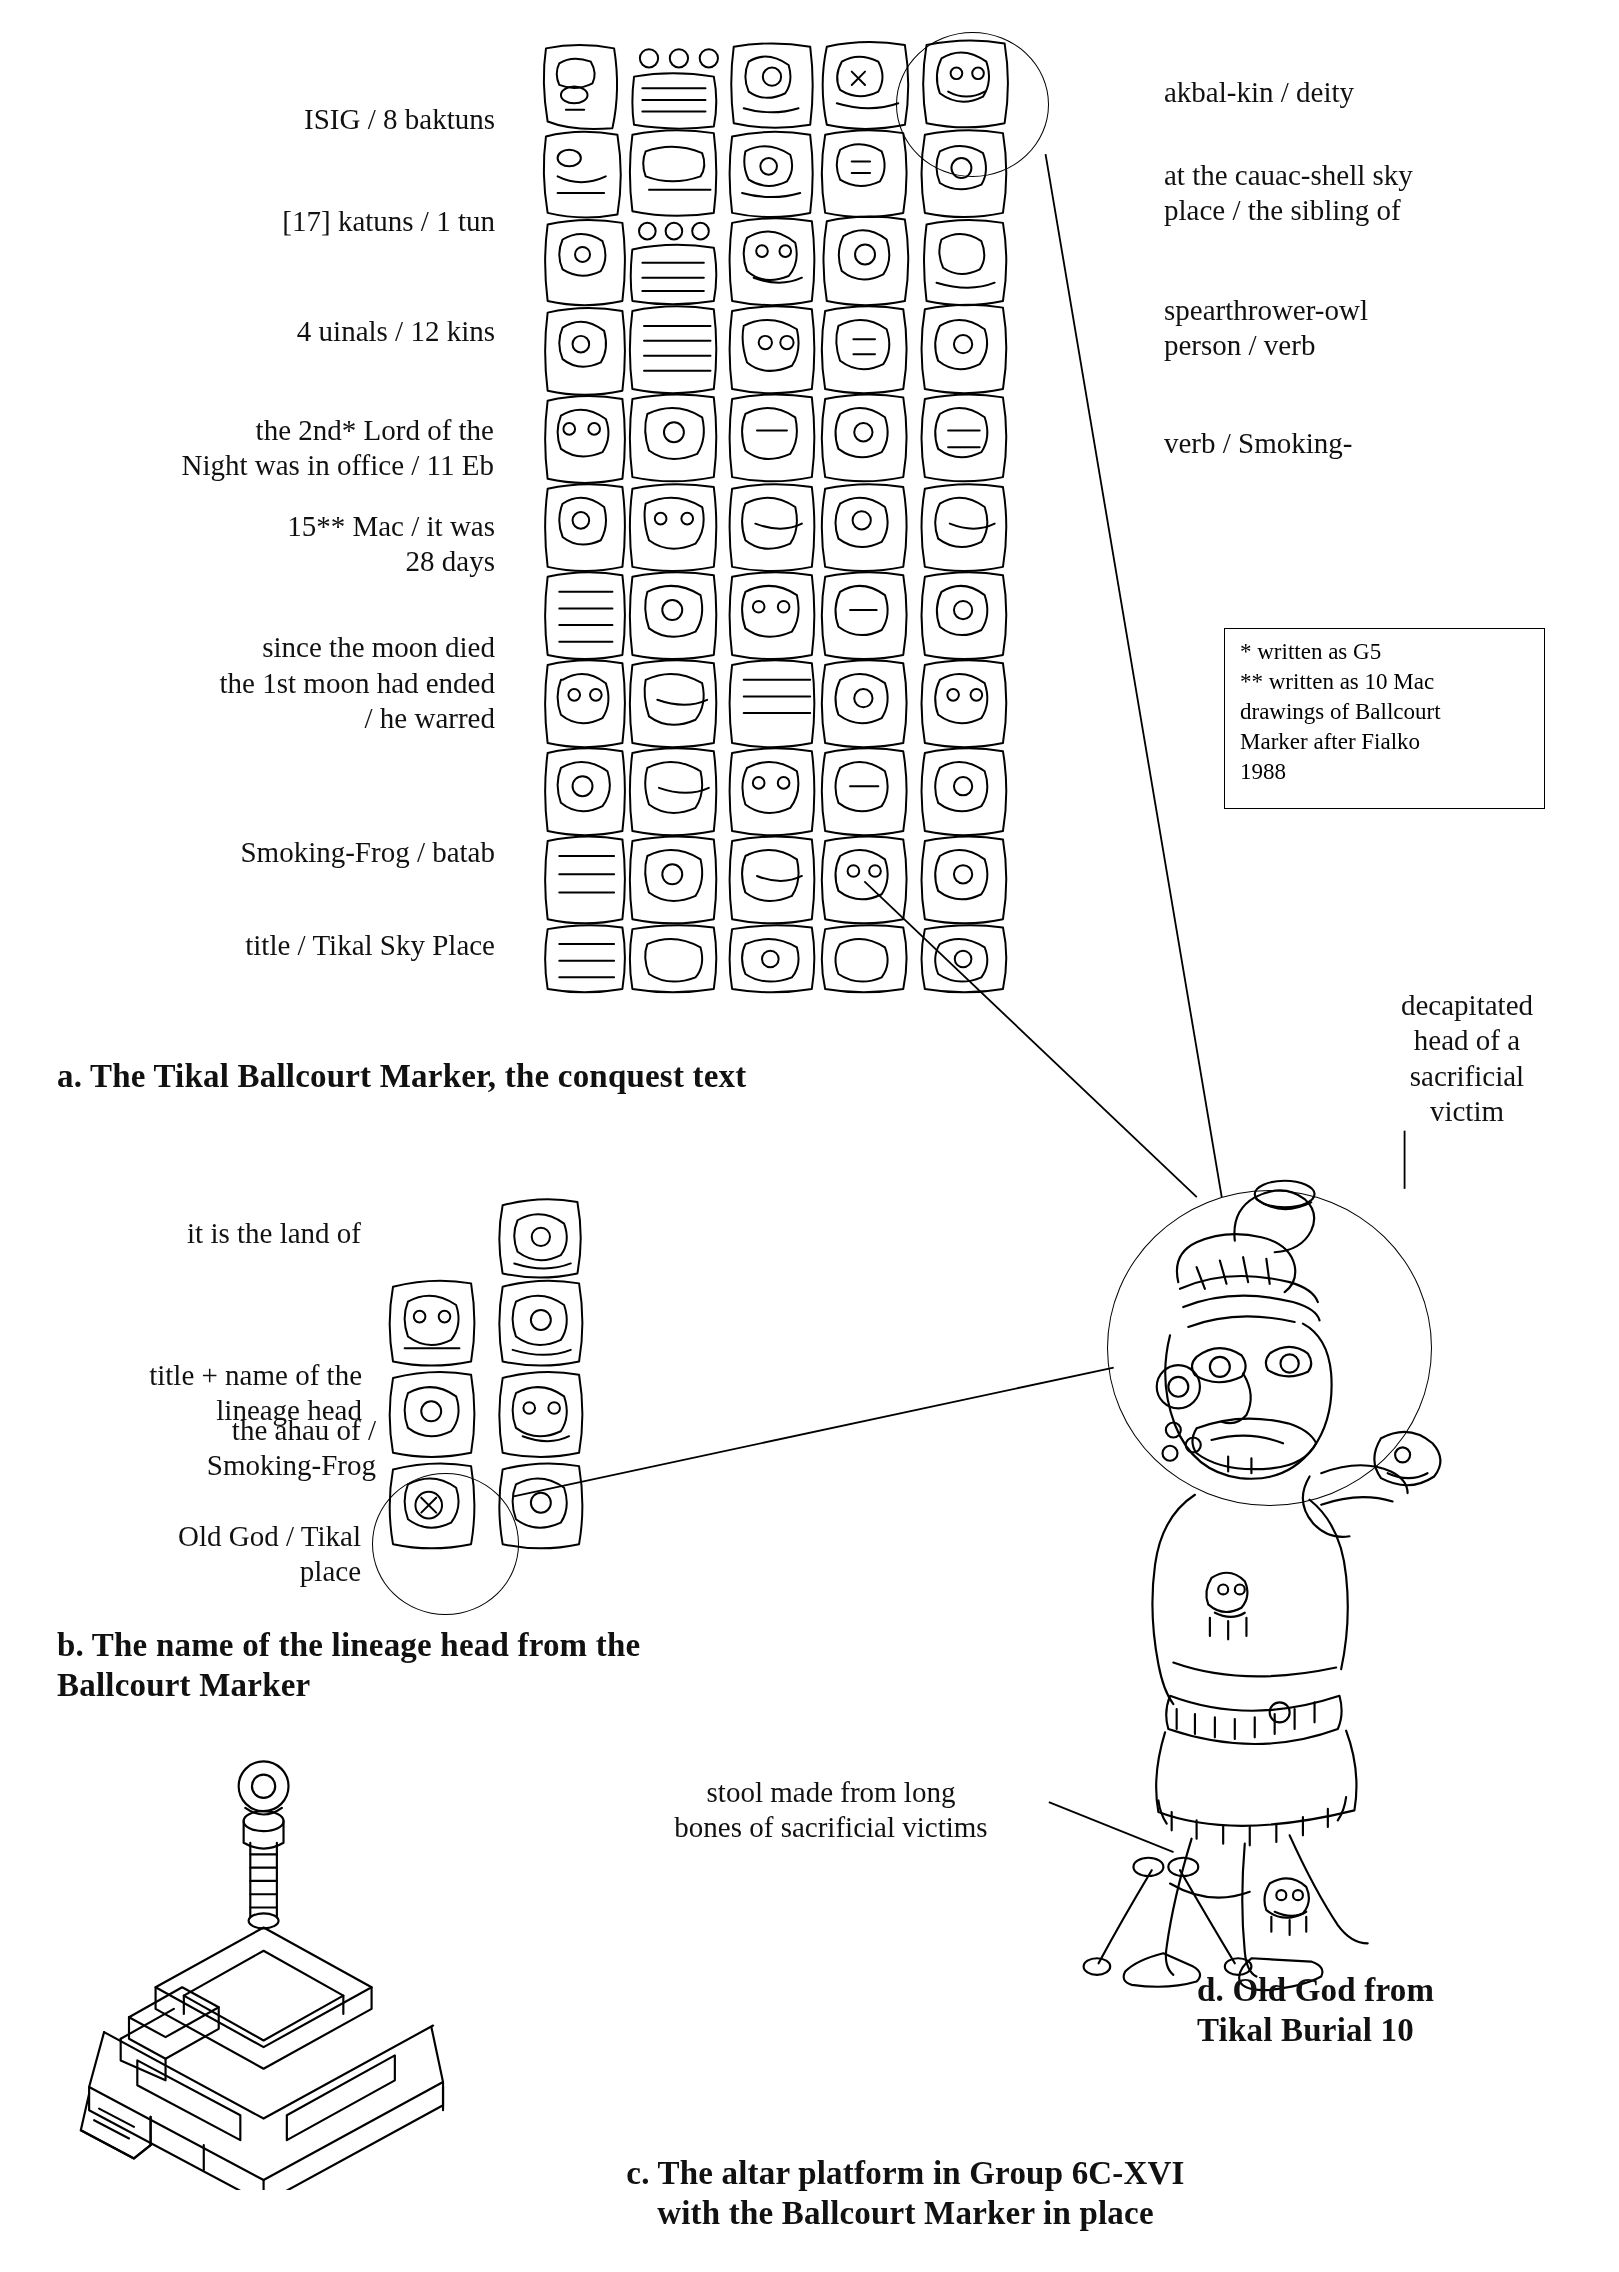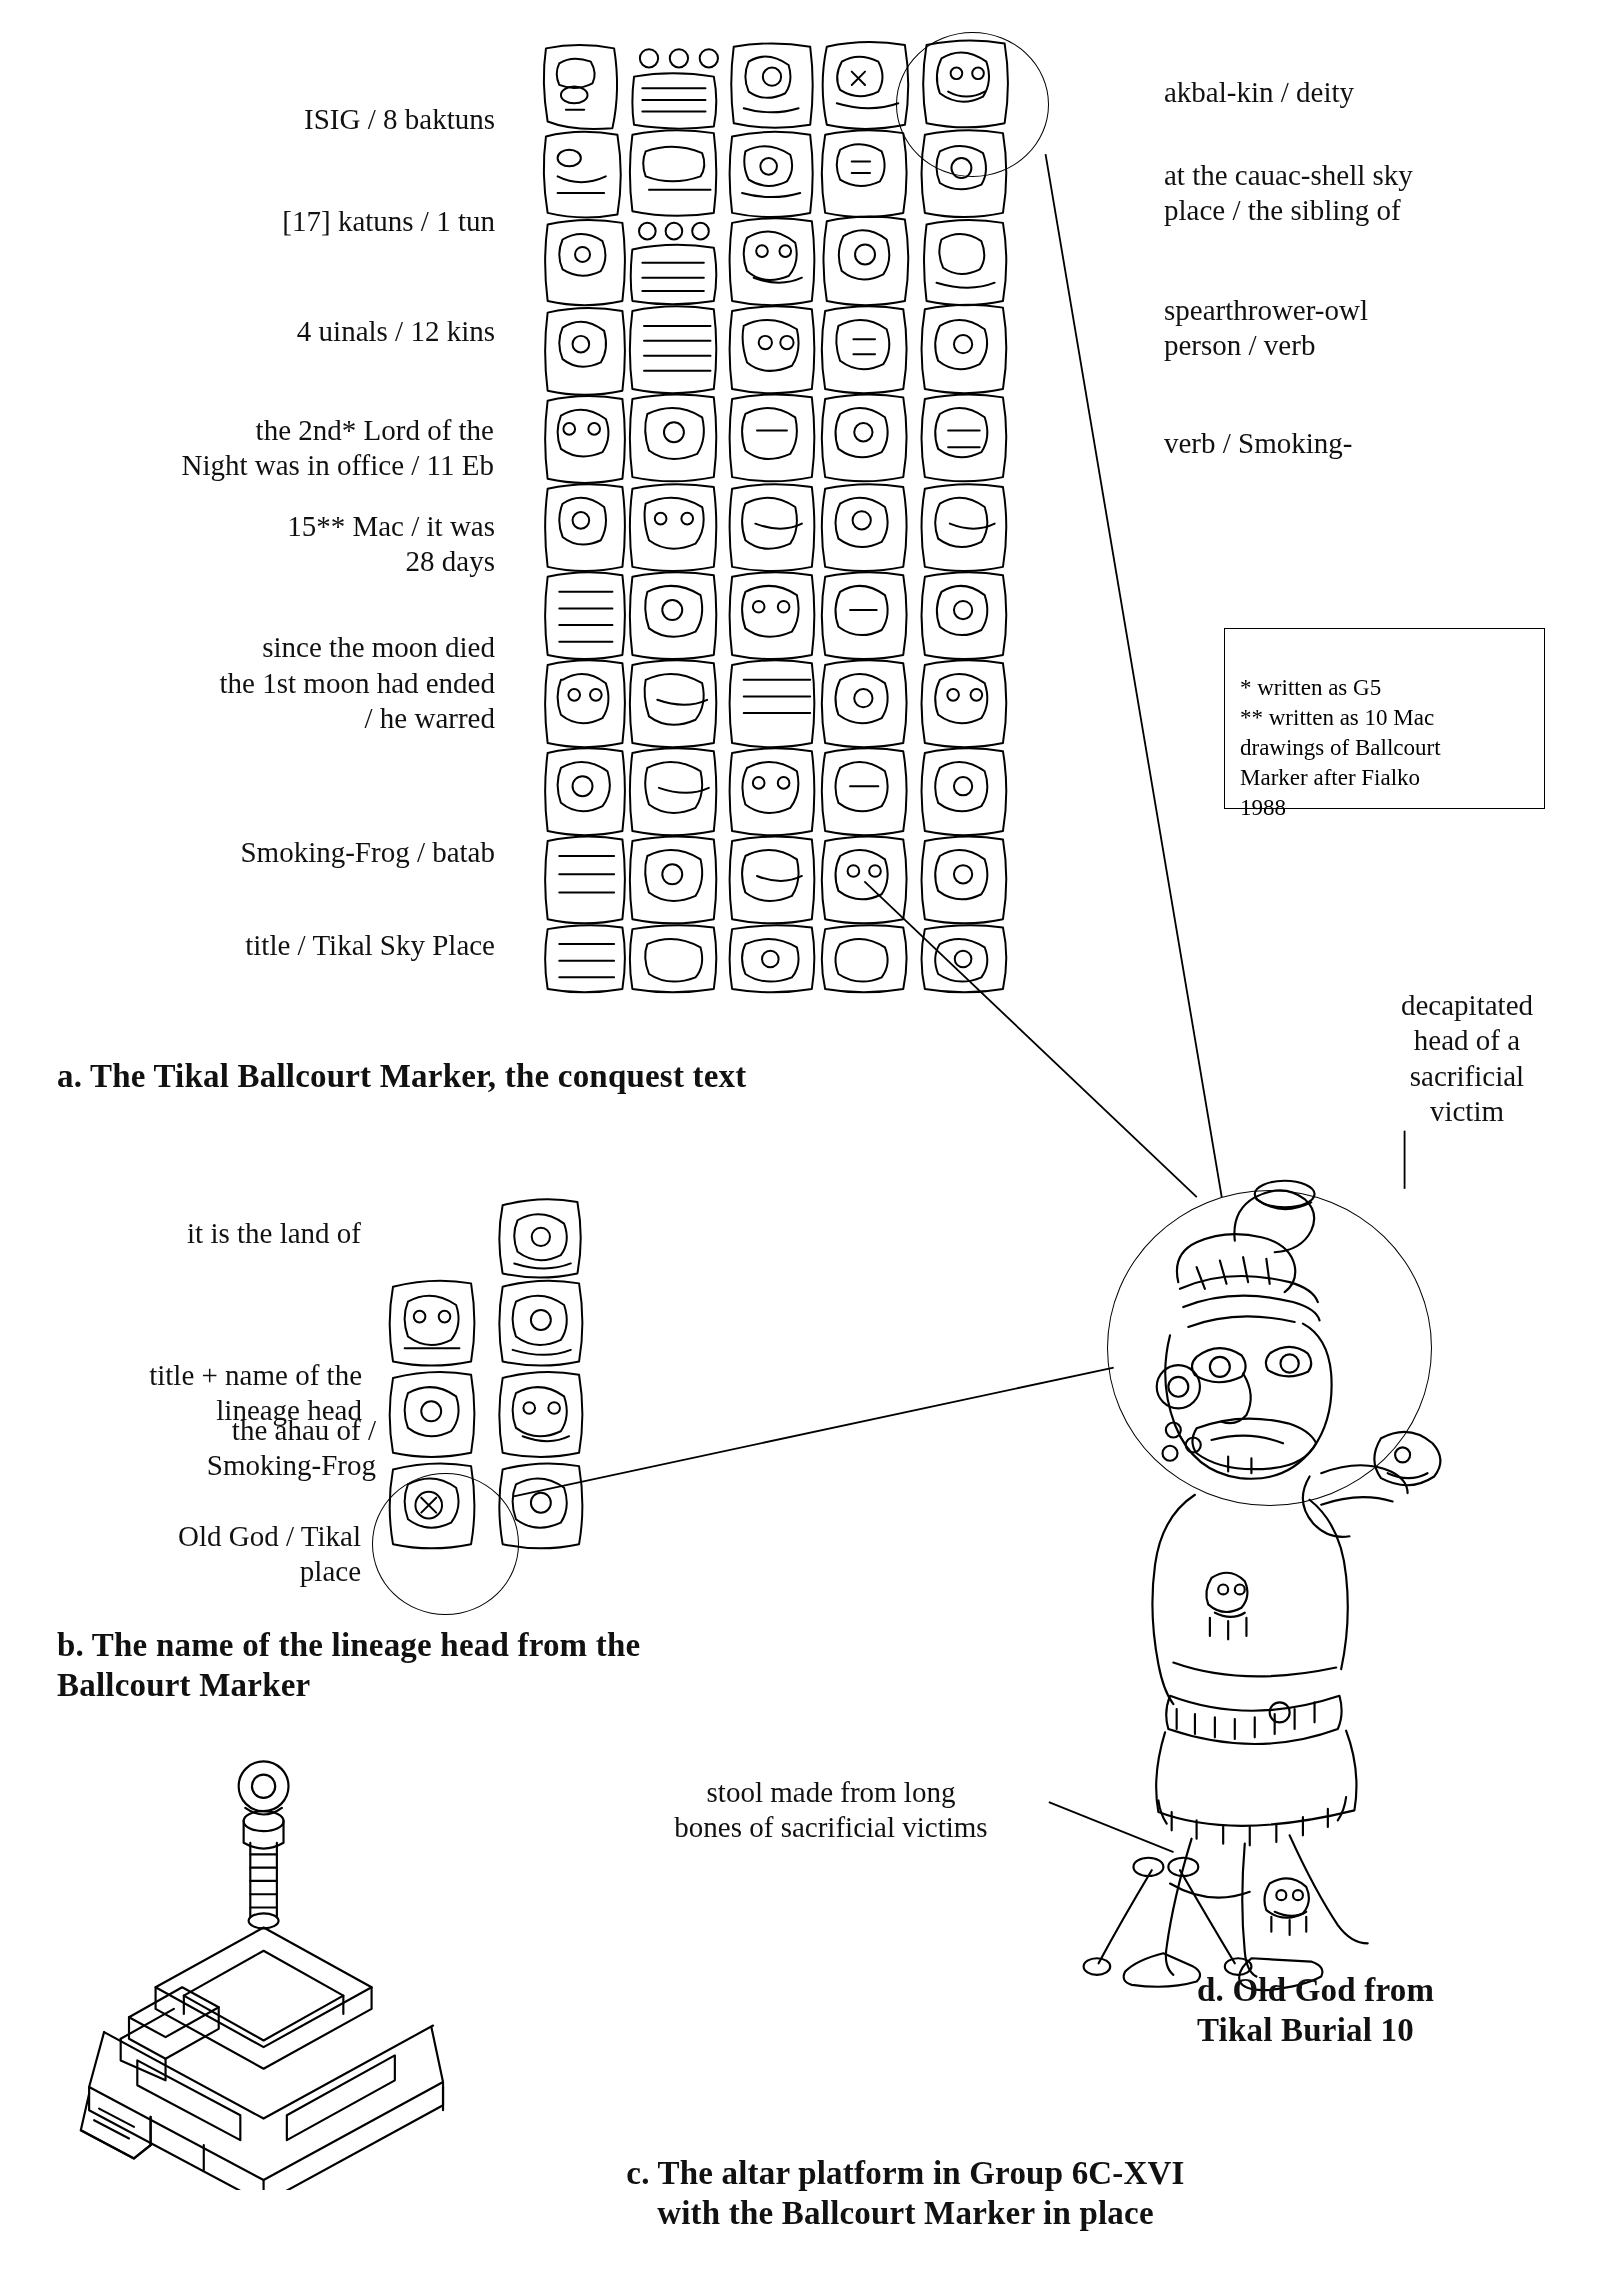--- a/index.html
+++ b/index.html
@@ -292,21 +292,21 @@
 
   <div class="lbl lbl-right t-28" style="left:1164px; top:158px; width:391px;">at the cauac-shell sky
 place /  the sibling of</div>
 
   <div class="lbl lbl-right t-28" style="left:1164px; top:293px; width:391px;">spearthrower-owl
 person / verb</div>
 
   <div class="lbl lbl-right t-28" style="left:1164px; top:426px; width:391px;">verb / Smoking-</div>
 
   <div class="notebox" style="left:1224px; top:628px; width:321px; height:181px;">
-    <div class="lbl-right t-note" style="position:relative; white-space:pre-line;margin-top:36px;">* written as G5
+    <div class="lbl-right t-note" style="position:relative; white-space:pre-line;">* written as G5
 ** written as 10 Mac
 drawings of Ballcourt
  Marker after Fialko
  1988</div>
   </div>
 
   <div class="lbl lbl-left t-cap" style="left:57px; top:1056px; width:931px; text-align:left;">a. The Tikal Ballcourt Marker, the conquest text</div>
 
   <div class="glyphblock" style="left:378px; top:1197px; width:241px; height:407px;">
     <svg viewBox="0 0 290 490" width="241" height="407" xmlns="http://www.w3.org/2000/svg">

